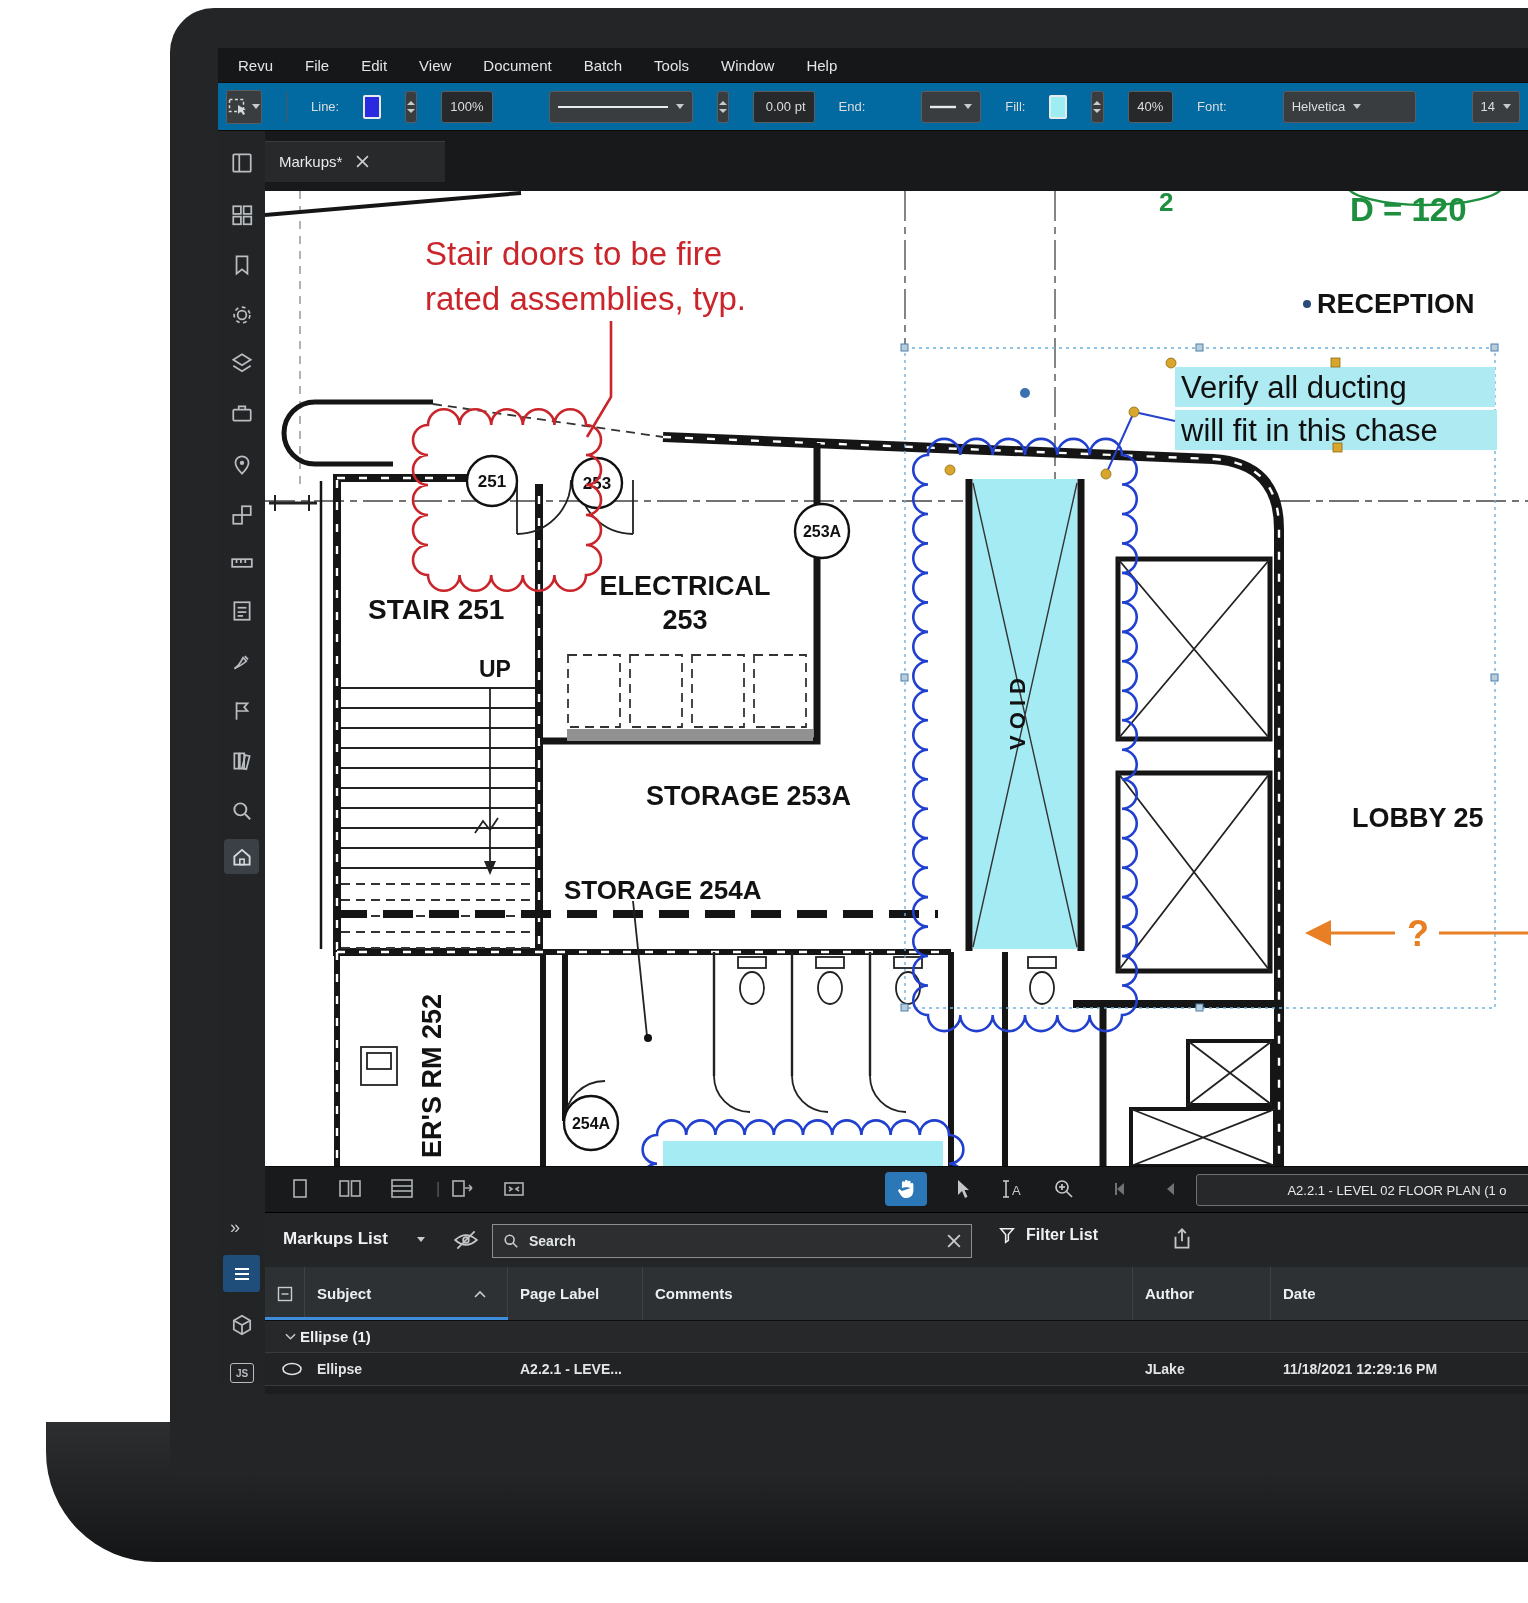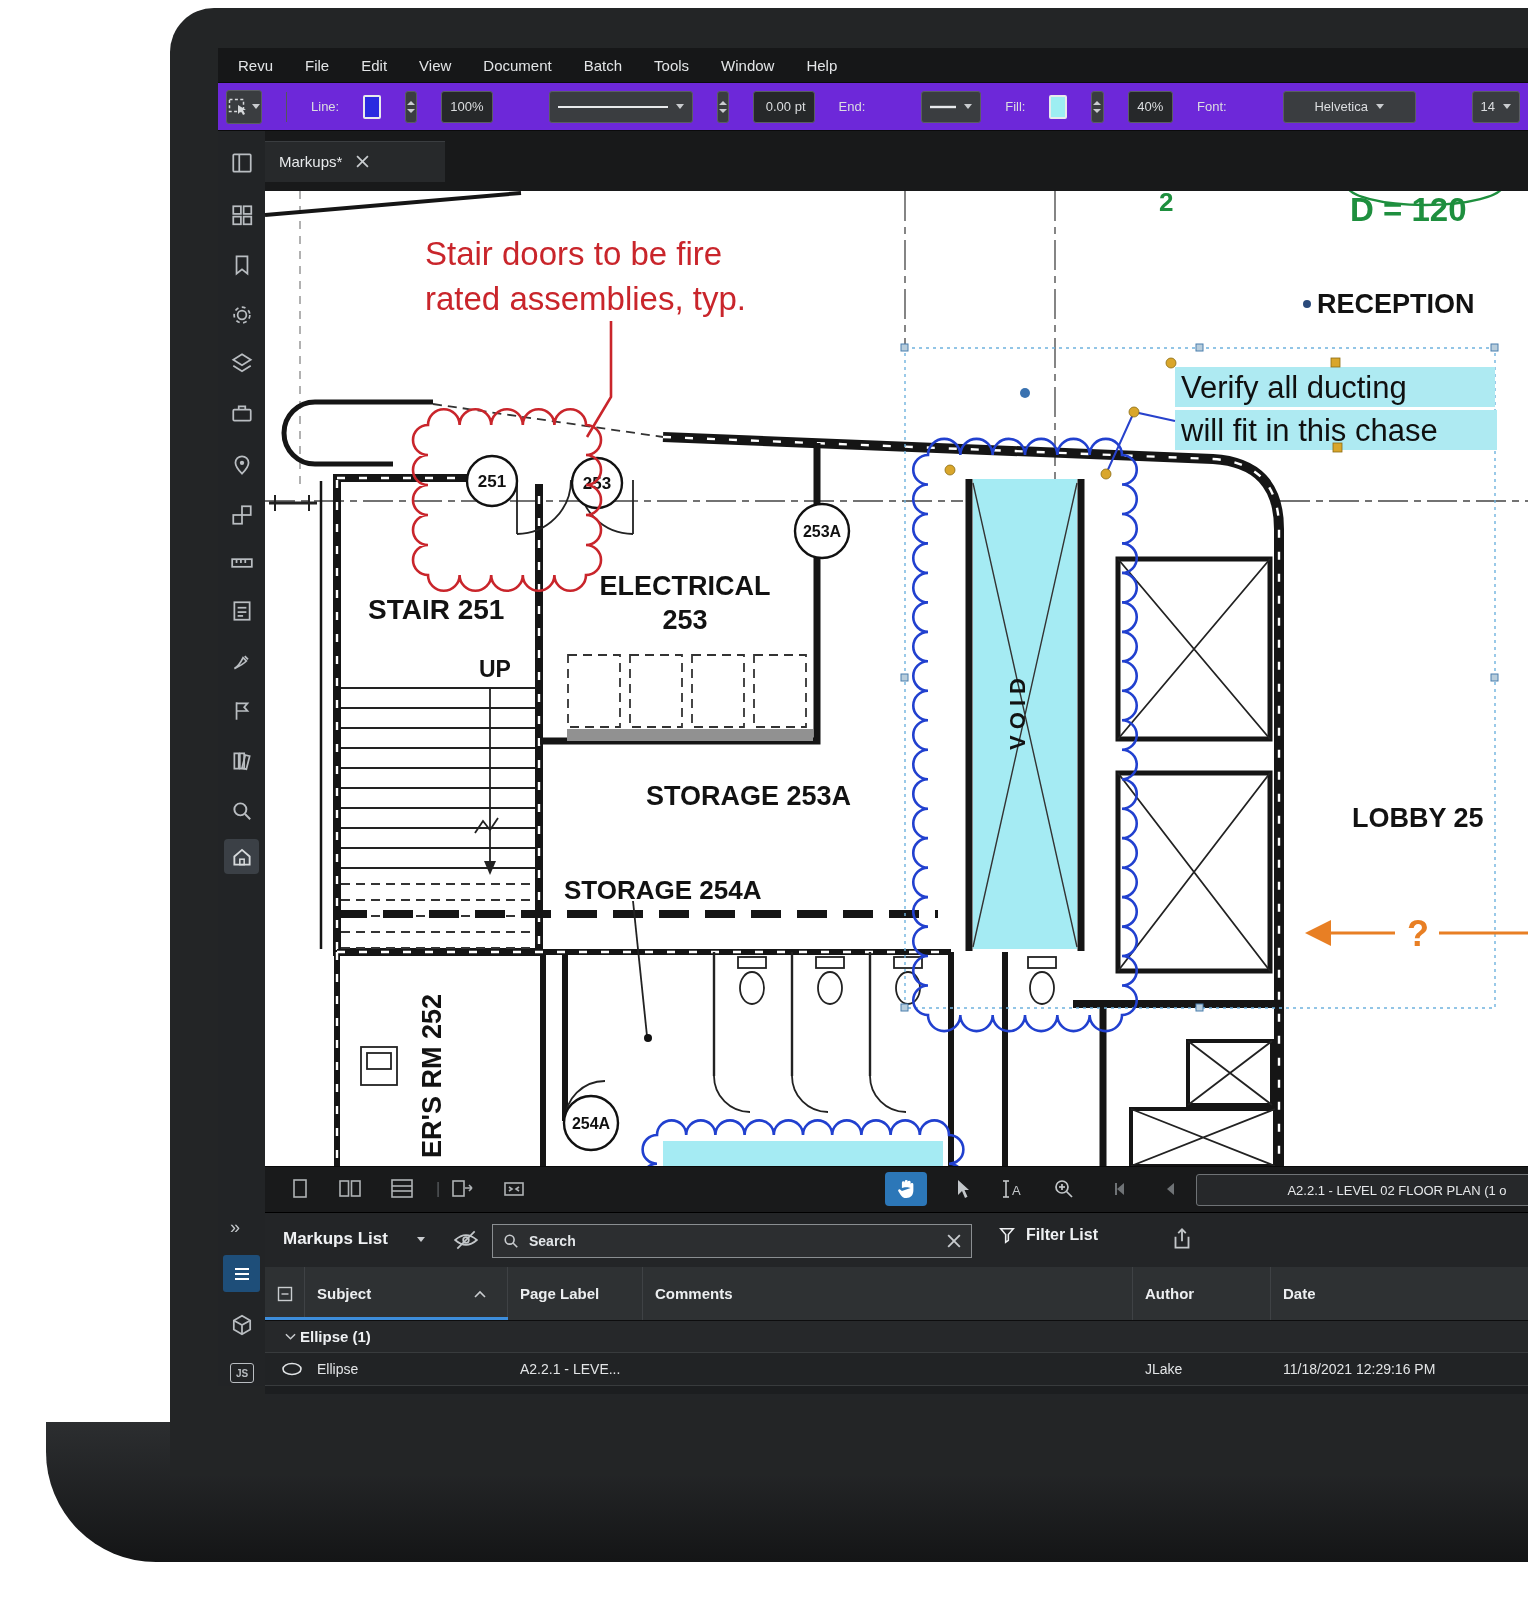--- a/index.html
+++ b/index.html
@@ -10,28 +10,28 @@
         background:linear-gradient(#2c2e30,#141516);border-radius:0 0 0 110px;}
   .bezel{position:absolute;left:170px;top:8px;width:1380px;height:1468px;
         background:#232526;border-radius:44px 0 0 0;}
   
   .app{position:absolute;left:218px;top:48px;width:1310px;height:1337px;background:#1e2022;color:#e6e8ea;}
   
   .menubar{height:34px;background:#161718;display:flex;align-items:center;padding-left:4px;
         border-bottom:1px solid #0b0b0c;}
   .menubar span{padding:0 16px;font-size:15px;color:#e3e5e7;}
   
-  .toolbar{height:47px;background:#6d28d9;display:flex;align-items:center;gap:24px;padding:0 8px;
+  .toolbar{height:47px;background:#0369a1;display:flex;align-items:center;gap:24px;padding:0 8px;
         border-bottom:1px solid #0b0b0c;font-size:13px;color:#dcdee0;}
   .tbtn{height:32px;width:60px;border:1px solid #5a5e61;border-radius:3px;background:#3a3d40;
         display:flex;align-items:center;justify-content:center;gap:4px;}
   .tbox{height:30px;border:1px solid #5a5e61;border-radius:3px;background:#26282a;
         display:flex;align-items:center;justify-content:center;padding:0 8px;}
   .tcombo{height:30px;border:1px solid #5a5e61;border-radius:3px;background:#3a3d40;
-        display:flex;align-items:center;padding:0 8px;gap:8px;justify-content:center;margin-left:32px;}
+        display:flex;align-items:center;padding:0 8px;gap:8px;justify-content:flex-start;margin-left:32px;}
   .chev{width:0;height:0;border-left:4px solid transparent;border-right:4px solid transparent;
         border-top:5px solid #c9cccf;}
   .spinner{width:18px;height:30px;border:1px solid #5a5e61;border-radius:3px;background:#3a3d40;
         display:flex;flex-direction:column;align-items:center;justify-content:center;gap:4px;}
   .spinner i{width:0;height:0;border-left:4px solid transparent;border-right:4px solid transparent;}
   .spinner i.up{border-bottom:4px solid #c9cccf;}
   .spinner i.dn{border-top:4px solid #c9cccf;}
   .swatch{width:24px;height:20px;border:2px solid #e8eaec;border-radius:2px;}
   .vsep{width:1px;height:30px;background:#53575a;}
   
@@ -77,21 +77,21 @@
   .pchev{position:absolute;left:152px;top:24px;}
   .peye{position:absolute;left:188px;top:15px;color:#c3c7ca;}
   .searchbox{position:absolute;left:227px;top:11px;width:458px;height:32px;border:1px solid #8a8e91;
         border-radius:0;background:#2c2e30;display:flex;align-items:center;padding:0 10px;gap:8px;}
   .searchbox input{flex:1;background:transparent;border:none;outline:none;color:#eceef0;
         font-size:14px;font-family:"Liberation Sans",sans-serif;}
   .searchbox input::placeholder{color:#e2e5e8;font-weight:700;}
   .pfilter{position:absolute;left:733px;top:13px;display:flex;align-items:center;gap:10px;
         font-size:16px;font-weight:700;color:#eef0f2;}
   .pshare{position:absolute;left:905px;top:13px;color:#c3c7ca;}
-  .tgrid{display:grid;grid-template-columns:40px 203px 135px 490px 138px 1fr;align-items:center;}
+  .tgrid{display:grid;grid-template-columns:40px 203px 135px 490px 138px 1fr;align-items:center;font-weight:bold;}
   .thead{position:relative;height:53px;background:#2e3133;border-bottom:1px solid #0d0d0e;
         font-size:15px;font-weight:700;color:#eceef0;}
   .thead .cell{padding-left:12px;border-right:1px solid #3f4245;height:53px;display:flex;align-items:center;}
   .bluebar{position:absolute;left:0;bottom:0;width:243px;height:3px;background:#3d8ddb;}
   .trow{height:32px;font-size:14px;color:#e3e5e7;border-bottom:1px solid #383b3d;background:#212325;}
   .trow .cell{padding-left:12px;height:32px;display:flex;align-items:center;overflow:hidden;white-space:nowrap;}
   .grow{height:31px;display:flex;align-items:center;gap:4px;padding-left:20px;font-size:15px;
         font-weight:700;color:#eef0f2;border-bottom:1px solid #383b3d;background:#26282a;}
   .stub{height:8px;background:#1c1e20;}
 </style>

